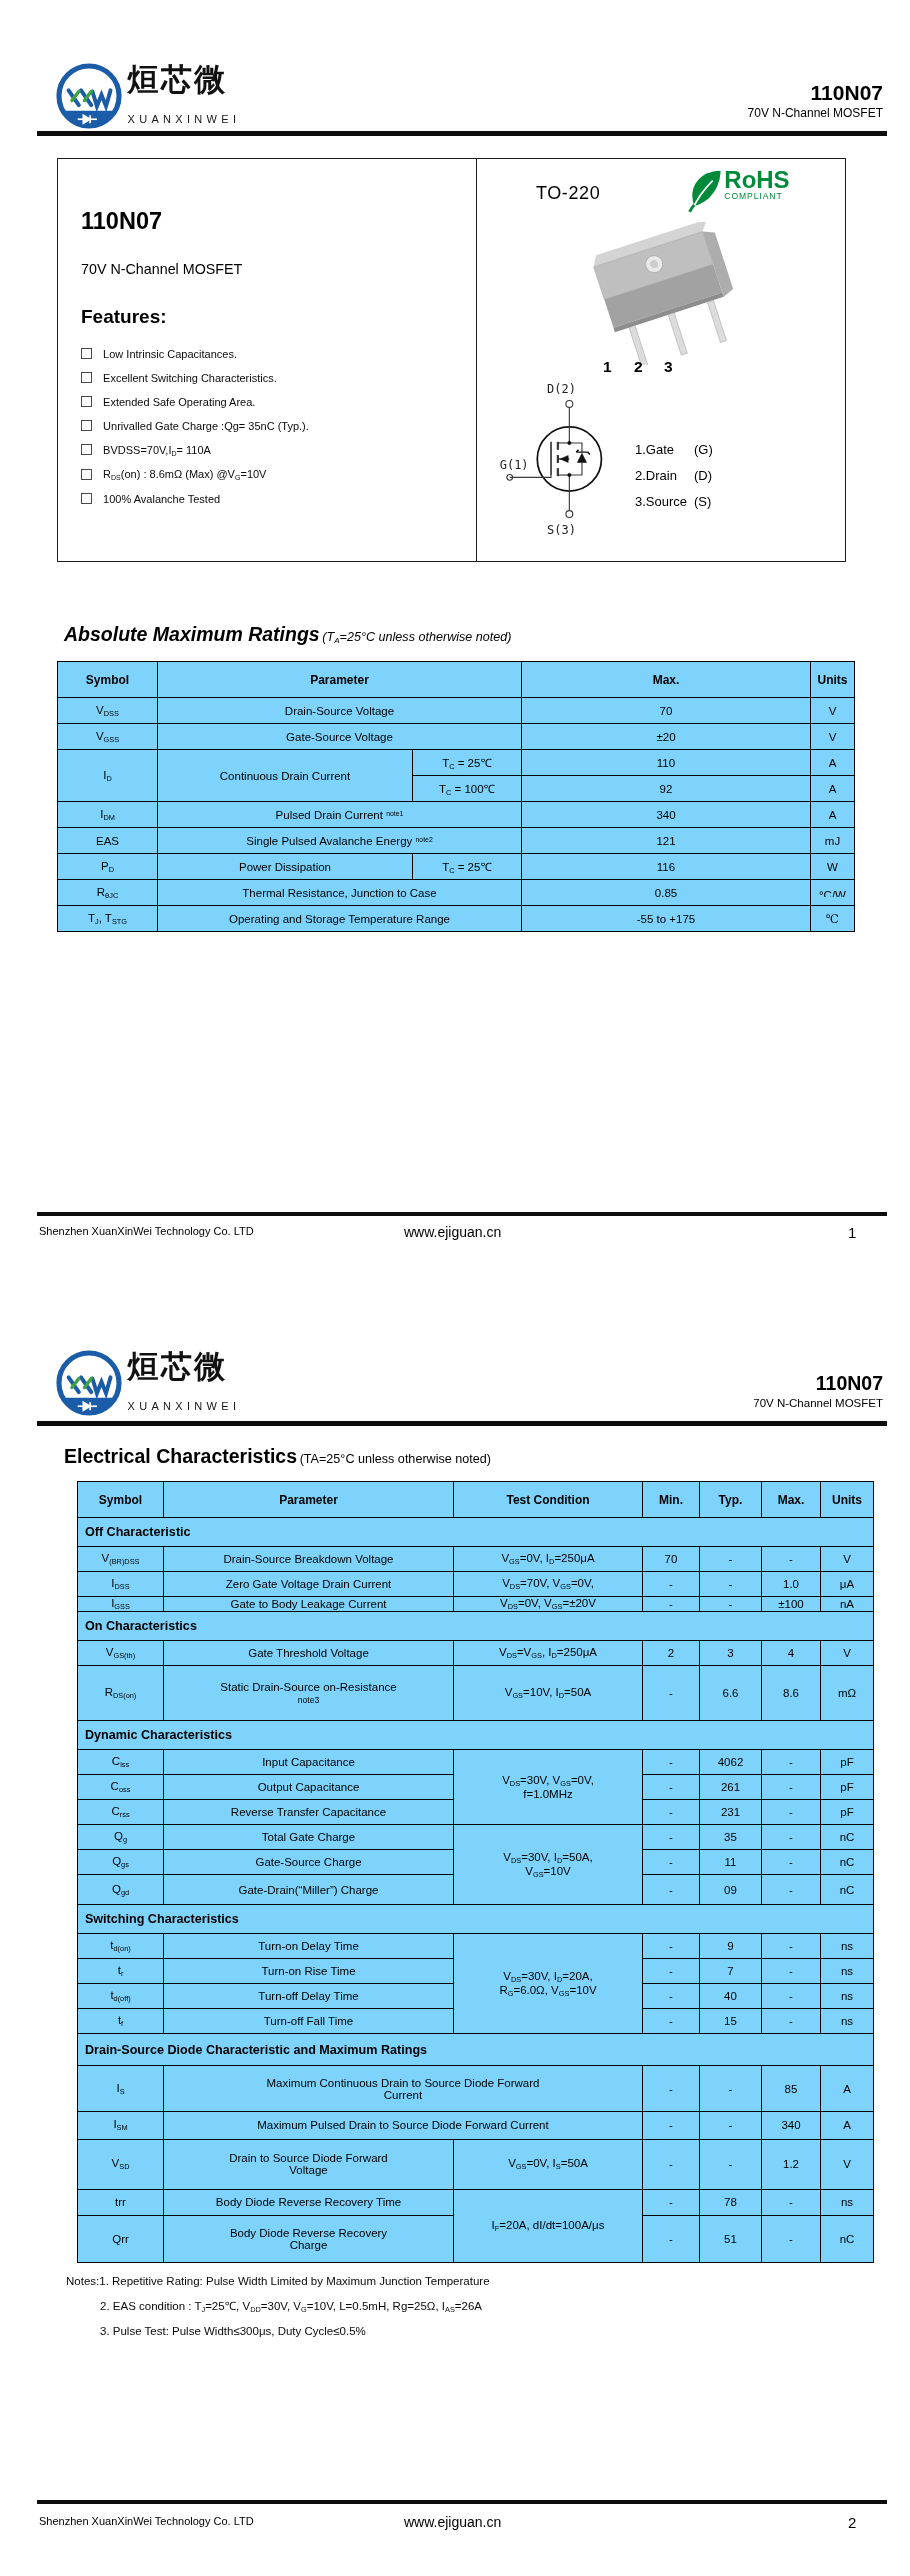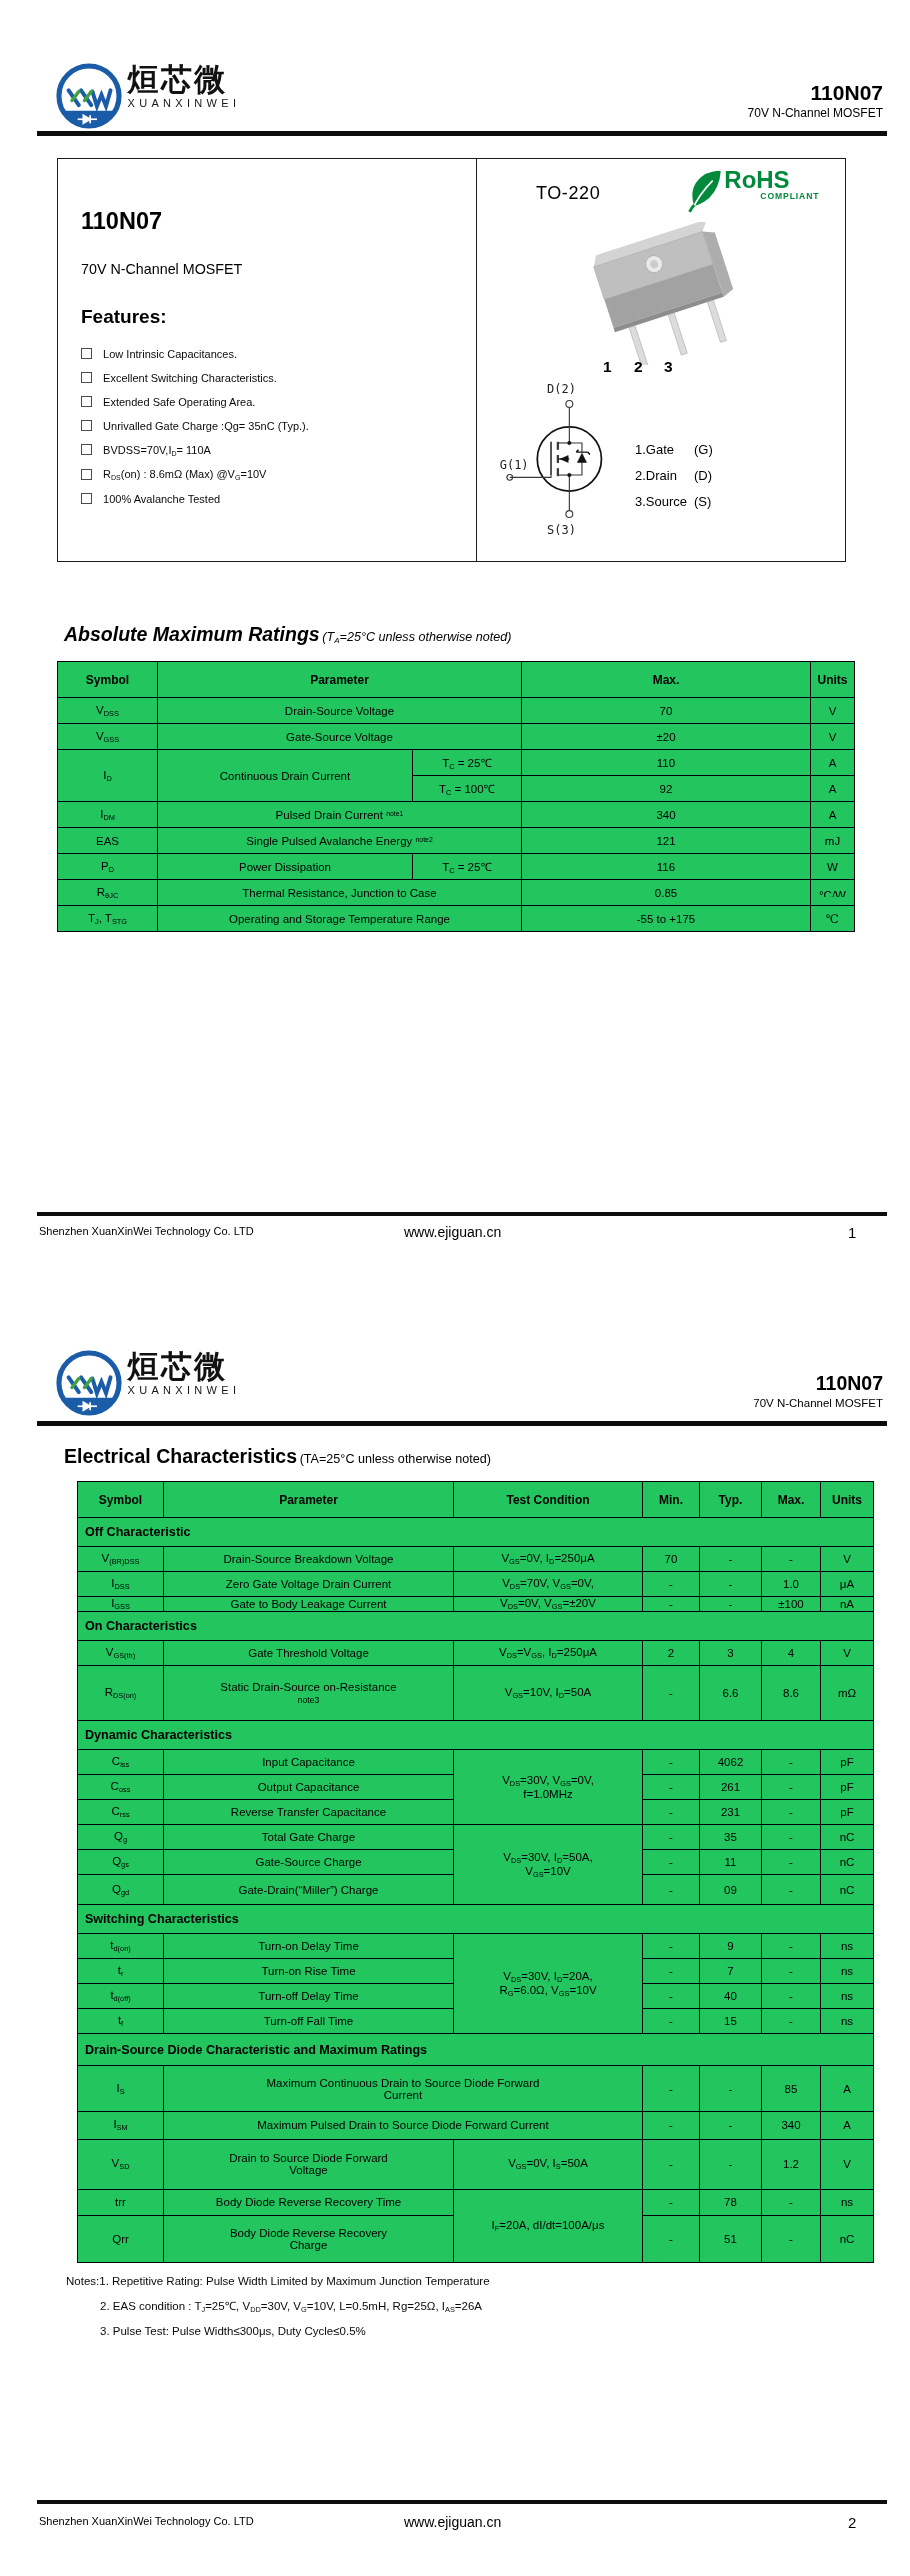--- a/index.html
+++ b/index.html
@@ -4,50 +4,50 @@
 <style>
   html,body{margin:0;padding:0;background:#fff;}
   .sheet{position:relative;width:910px;height:2576px;background:#fff;color:#000;
          font-family:"Liberation Sans", sans-serif;overflow:hidden;}
   .abs{position:absolute;}
   
   .logo-wrap{display:flex;align-items:flex-start;}
   .logo-txt{margin-left:4.6px;}
   .logo-cn{font-size:31px;font-weight:900;color:#111;line-height:34px;letter-spacing:2.3px;
            font-family:"DejaVu Sans", sans-serif;}
-  .logo-en{font-size:11px;color:#161616;letter-spacing:4.3px;margin-top:1px;font-weight:500;}
+  .logo-en{font-size:11px;color:#161616;letter-spacing:4.3px;margin-top:17px;font-weight:500;}
   .part-blk{text-align:right;}
   .part-no{font-size:21px;font-weight:bold;line-height:23px;}
   .part-fam{font-size:12px;margin-top:2.3px;}
   .rule{background:#0d0d0d;height:4.6px;}
   
   .pbox{border:1.1px solid #1c1c1c;}
   .pbox-left{position:absolute;left:0;top:0;bottom:0;width:419px;border-right:1.1px solid #1c1c1c;
              padding-left:23px;box-sizing:border-box;}
   .pbox-right{position:absolute;left:421px;top:0;right:0;bottom:0;}
   .pb-part{margin-top:49px;font-size:23.5px;font-weight:bold;}
   .pb-fam{margin-top:26px;font-size:14.3px;}
   .pb-feat{margin-top:29px;font-size:19px;font-weight:bold;}
   ul.feat{list-style:none;margin:19.5px 0 0 0;padding:0;}
   ul.feat li{display:flex;align-items:center;margin-bottom:12px;font-size:11px;color:#0a0a0a;}
   .chk{flex:0 0 auto;width:8.6px;height:8.6px;border:1.1px solid #4a4a4a;margin-right:11.5px;}
   .to220{font-size:18px;letter-spacing:0.6px;}
   .rohs{display:flex;align-items:flex-start;}
   .rohs-txt{margin-left:2.3px;}
   .rohs-big{font-size:24px;font-weight:900;line-height:23px;letter-spacing:0;}
-  .rohs-sub{font-size:8.6px;font-weight:700;letter-spacing:0.9px;margin-top:0;margin-left:36px;}
+  .rohs-sub{font-size:8.6px;font-weight:400;letter-spacing:0.9px;margin-top:0;}
   .pin-num{font-size:15.5px;font-weight:bold;position:absolute;top:0;}
   .symlab{font-family:"DejaVu Sans Mono", monospace;font-size:12px;color:#222;}
   .leg-line{font-size:13px;margin-bottom:11px;}
   .leg-name{display:inline-block;min-width:59px;}
   
   .sec-title{font-size:19.5px;font-weight:bold;}
   .sec-note{font-size:12.6px;font-weight:normal;}
   
-  table.ds{border-collapse:collapse;table-layout:fixed;background:#22c55e;}
+  table.ds{border-collapse:collapse;table-layout:fixed;background:#7dd3fc;}
   table.ds td, table.ds th{border-left:0.6px solid #000;border-right:0.6px solid #000;
       border-top:1.1px solid #000;border-bottom:1.1px solid #000;
       font-size:11.5px;text-align:center;vertical-align:middle;padding:0 2.3px;box-sizing:border-box;
       overflow:hidden;}
   table.ds{border:1.1px solid #000;}
   table.ds th{font-weight:bold;font-size:12px;}
   td.l{text-align:left;padding-left:6.9px;}
   td.cond{text-align:left;padding-left:8px;}
   td.symc{font-size:12px;}
   tr.band td{text-align:left;font-weight:bold;font-size:12.6px;padding-left:6.9px;}

